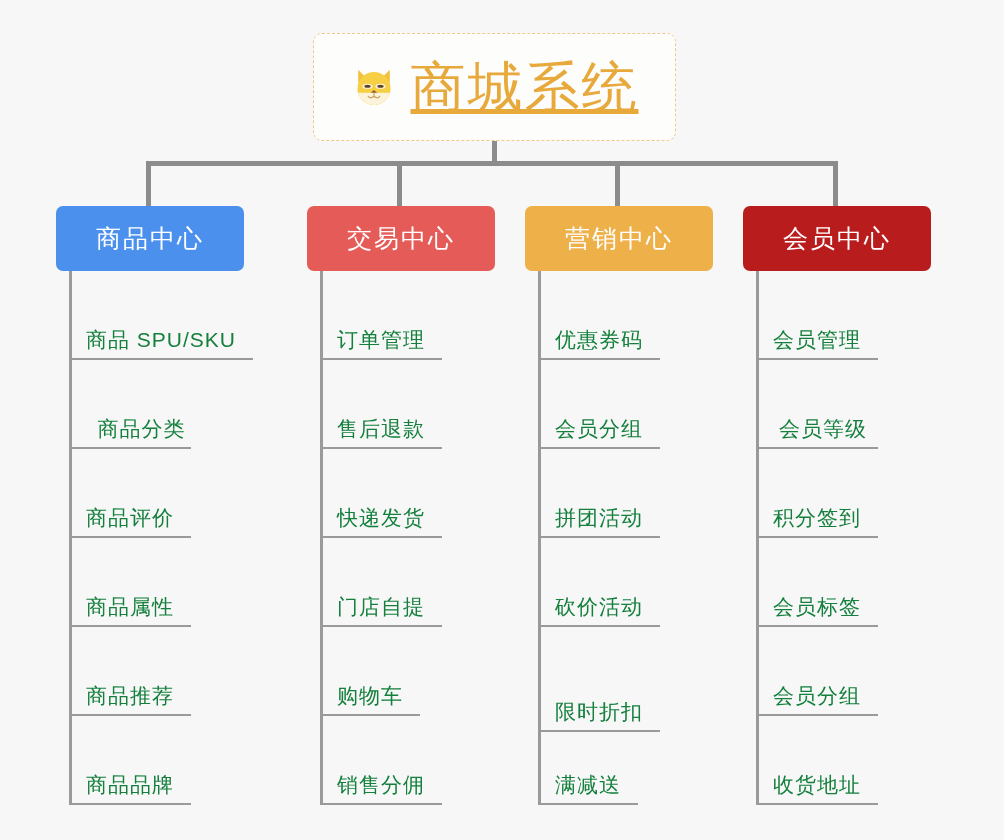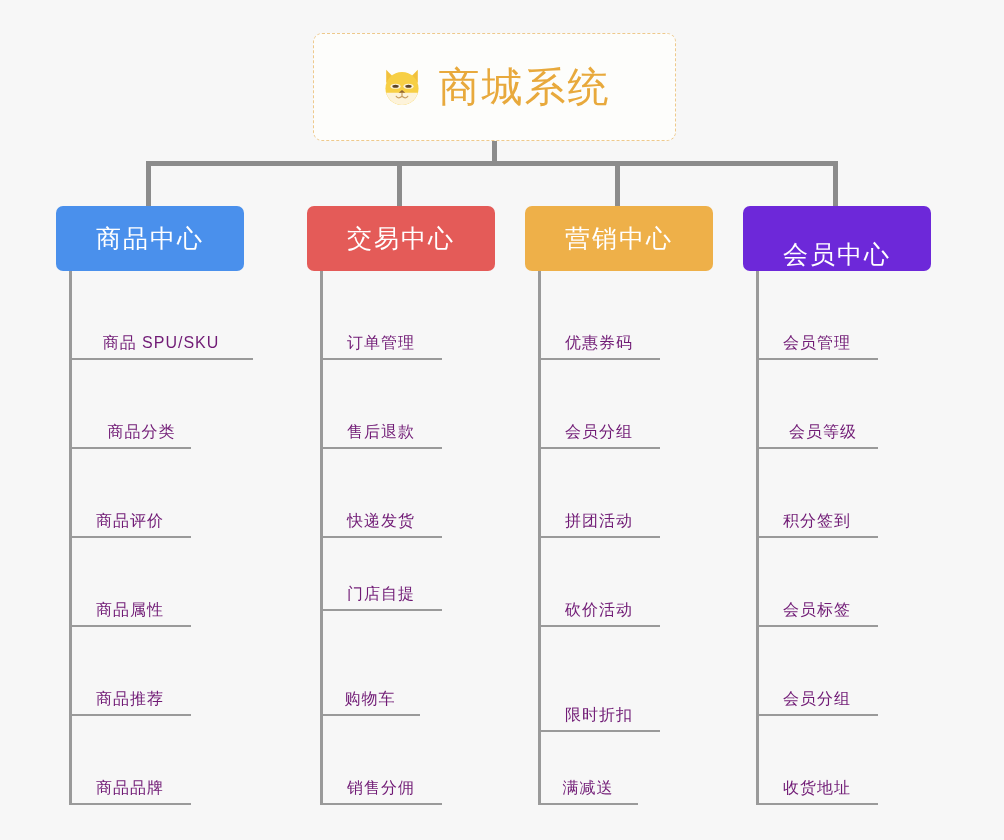--- a/index.html
+++ b/index.html
@@ -30,25 +30,26 @@
     box-sizing: border-box;
     background: #fdfdfb;
     border: 1px dashed #eec98c;
     border-radius: 9px;
     display: flex;
     align-items: center;
     justify-content: center;
     gap: 14px;
   }
   .root-title {
-    font-size: 41px;
+    font-size: 55px;
     color: #e8a93c;
     letter-spacing: 2px;
     line-height: 1;
     white-space: nowrap;
+    text-decoration: underline;
   }
   .dog-icon {
     width: 46px;
     height: 46px;
     flex: 0 0 46px;
     display: block;
   }
 
   
   .conn {
@@ -107,22 +108,22 @@
     left: 13px;
     height: 89px;
     box-sizing: border-box;
     display: flex;
     align-items: flex-end;
     justify-content: center;
     border-bottom: 2px solid #9a9a9a;
     padding-bottom: 3px;
   }
   .leaf-label {
-    font-size: 16px;
-    color: #701a75;
+    font-size: 21px;
+    color: #15803d;
     white-space: nowrap;
     letter-spacing: 1px;
     line-height: 1.25;
     padding: 0 10px 2px 10px;
   }
 </style>
 </head>
 <body style="background: rgb(247, 247, 247);">
 
 <div id="chart-root">
@@ -152,21 +153,21 @@
 
   <div class="cat-box" style="left: 56px; background: rgb(74, 144, 236);">
     <span>商品中心</span>
   </div>
   <div class="cat-box" style="left: 307px; background: rgb(228, 91, 88);">
     <span>交易中心</span>
   </div>
   <div class="cat-box" style="left: 525px; background: rgb(238, 176, 73);">
     <span>营销中心</span>
   </div>
-  <div class="cat-box" style="left: 743px; background: #6d28d9; align-items: flex-end;">
+  <div class="cat-box" style="left: 743px; background: #b91c1c;">
     <span>会员中心</span>
   </div>
 
   <div class="leaf-col" style="left:56px;">
       <div class="leaf-spine" style="height: 534px;"></div>
       <div class="leaf-item" style="top: 0px; width: 184px;">
         <span class="leaf-label">商品 SPU/SKU</span>
       </div>
       <div class="leaf-item" style="top: 89px; width: 122px; padding-left: 23px;">
         <span class="leaf-label">商品分类</span>
@@ -188,21 +189,21 @@
       <div class="leaf-spine" style="height: 534px;"></div>
       <div class="leaf-item" style="top: 0px; width: 122px;">
         <span class="leaf-label">订单管理</span>
       </div>
       <div class="leaf-item" style="top: 89px; width: 122px;">
         <span class="leaf-label">售后退款</span>
       </div>
       <div class="leaf-item" style="top: 178px; width: 122px;">
         <span class="leaf-label">快递发货</span>
       </div>
-      <div class="leaf-item" style="top: 251px; width: 122px;">
+      <div class="leaf-item" style="top: 267px; width: 122px;">
         <span class="leaf-label">门店自提</span>
       </div>
       <div class="leaf-item" style="top: 356px; width: 100px;">
         <span class="leaf-label">购物车</span>
       </div>
       <div class="leaf-item" style="top: 445px; width: 122px;">
         <span class="leaf-label">销售分佣</span>
       </div>
     </div>
   <div class="leaf-col" style="left:525px;">

